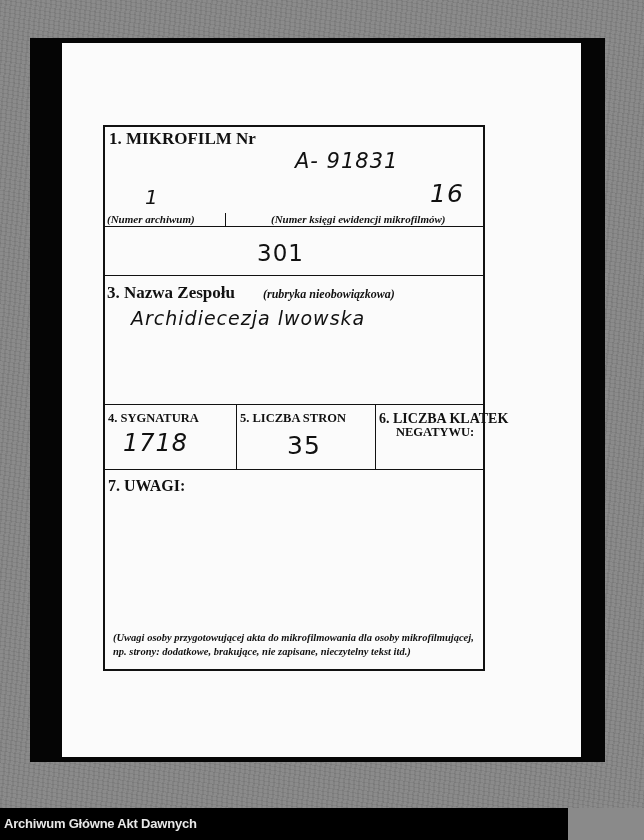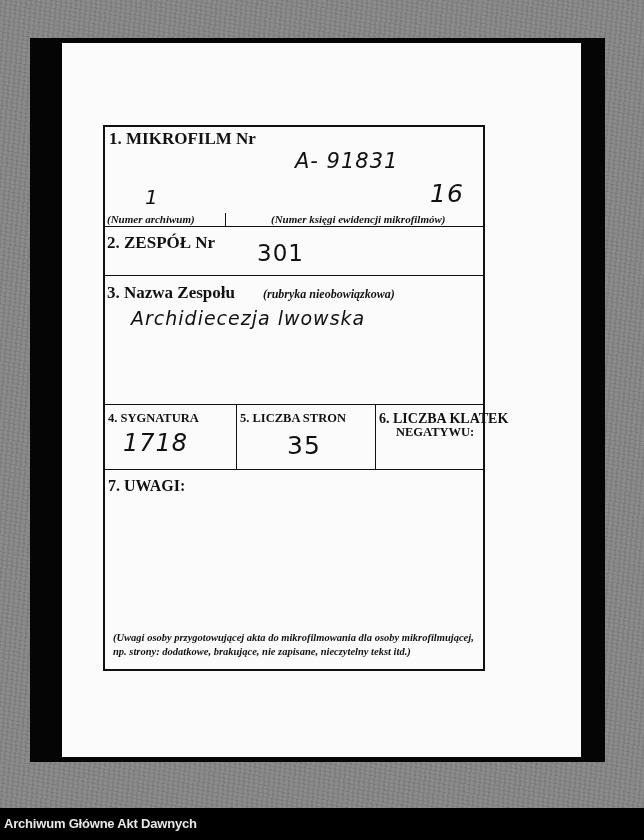--- a/index.html
+++ b/index.html
@@ -31,21 +31,21 @@
     .hline { position: absolute; left: 0; right: 0; height: 0; border-top: 1.5px solid #111; }
     .vline { position: absolute; width: 0; border-left: 1.5px solid #111; }
     .label { position: absolute; color: #111; font-weight: bold; white-space: nowrap; }
     .hand {
       position: absolute; color: #111; white-space: nowrap;
       font-family: "DejaVu Sans", sans-serif; font-style: italic; font-weight: normal;
       letter-spacing: 1px;
     }
     .small-italic { font-style: italic; font-weight: bold; font-size: 11px; }
     .footer {
-      position: absolute; left: 0; top: 808px; width: 644px; height: 32px;
+      position: absolute; left: 0; top: 808px; width: 568px; height: 32px;
       background: #000;
     }
     .footer-text {
       position: absolute; left: 4px; top: 8px; color: #e8e8e8;
       font-family: "Liberation Sans", sans-serif; font-size: 13px; font-weight: bold;
       letter-spacing: -0.2px;
     }
   </style>
 </head>
 <body>
@@ -59,21 +59,20 @@
 
   <div class="label" style="left:4px; top:2px; font-size:17px;">1. MIKROFILM Nr</div>
   <div class="hand" style="left:190px; top:22px; font-size:21px;">A- 91831</div>
   <div class="hand" style="left:40px; top:58px; font-size:20px;">1</div>
   <div class="hand" style="left:325px; top:52px; font-size:25px;">16</div>
   <div class="label small-italic" style="left:2px; top:86px;">(Numer archiwum)</div>
   <div class="vline" style="left:120px; top:86px; height:13px;"></div>
   <div class="label small-italic" style="left:166px; top:86px;">(Numer księgi ewidencji mikrofilmów)</div>
   <div class="hline" style="top:99px;"></div>
 
-  <div class="label" style="left:2px; top:106px; font-size:17px;">2. ZESPÓŁ Nr</div>
   <div class="hand" style="left:152px; top:113px; font-size:23px; font-style:normal;">301</div>
   <div class="hline" style="top:148px;"></div>
 
   <div class="label" style="left:2px; top:156px; font-size:17px;">3. Nazwa Zespołu</div>
   <div class="label small-italic" style="left:158px; top:160px; font-size:12px;">(rubryka nieobowiązkowa)</div>
   <div class="hand" style="left:26px; top:180px; font-size:19px;">Archidiecezja lwowska</div>
   <div class="hline" style="top:277px;"></div>
 
   <div class="vline" style="left:131px; top:277px; height:65px;"></div>
   <div class="vline" style="left:270px; top:277px; height:65px;"></div>

